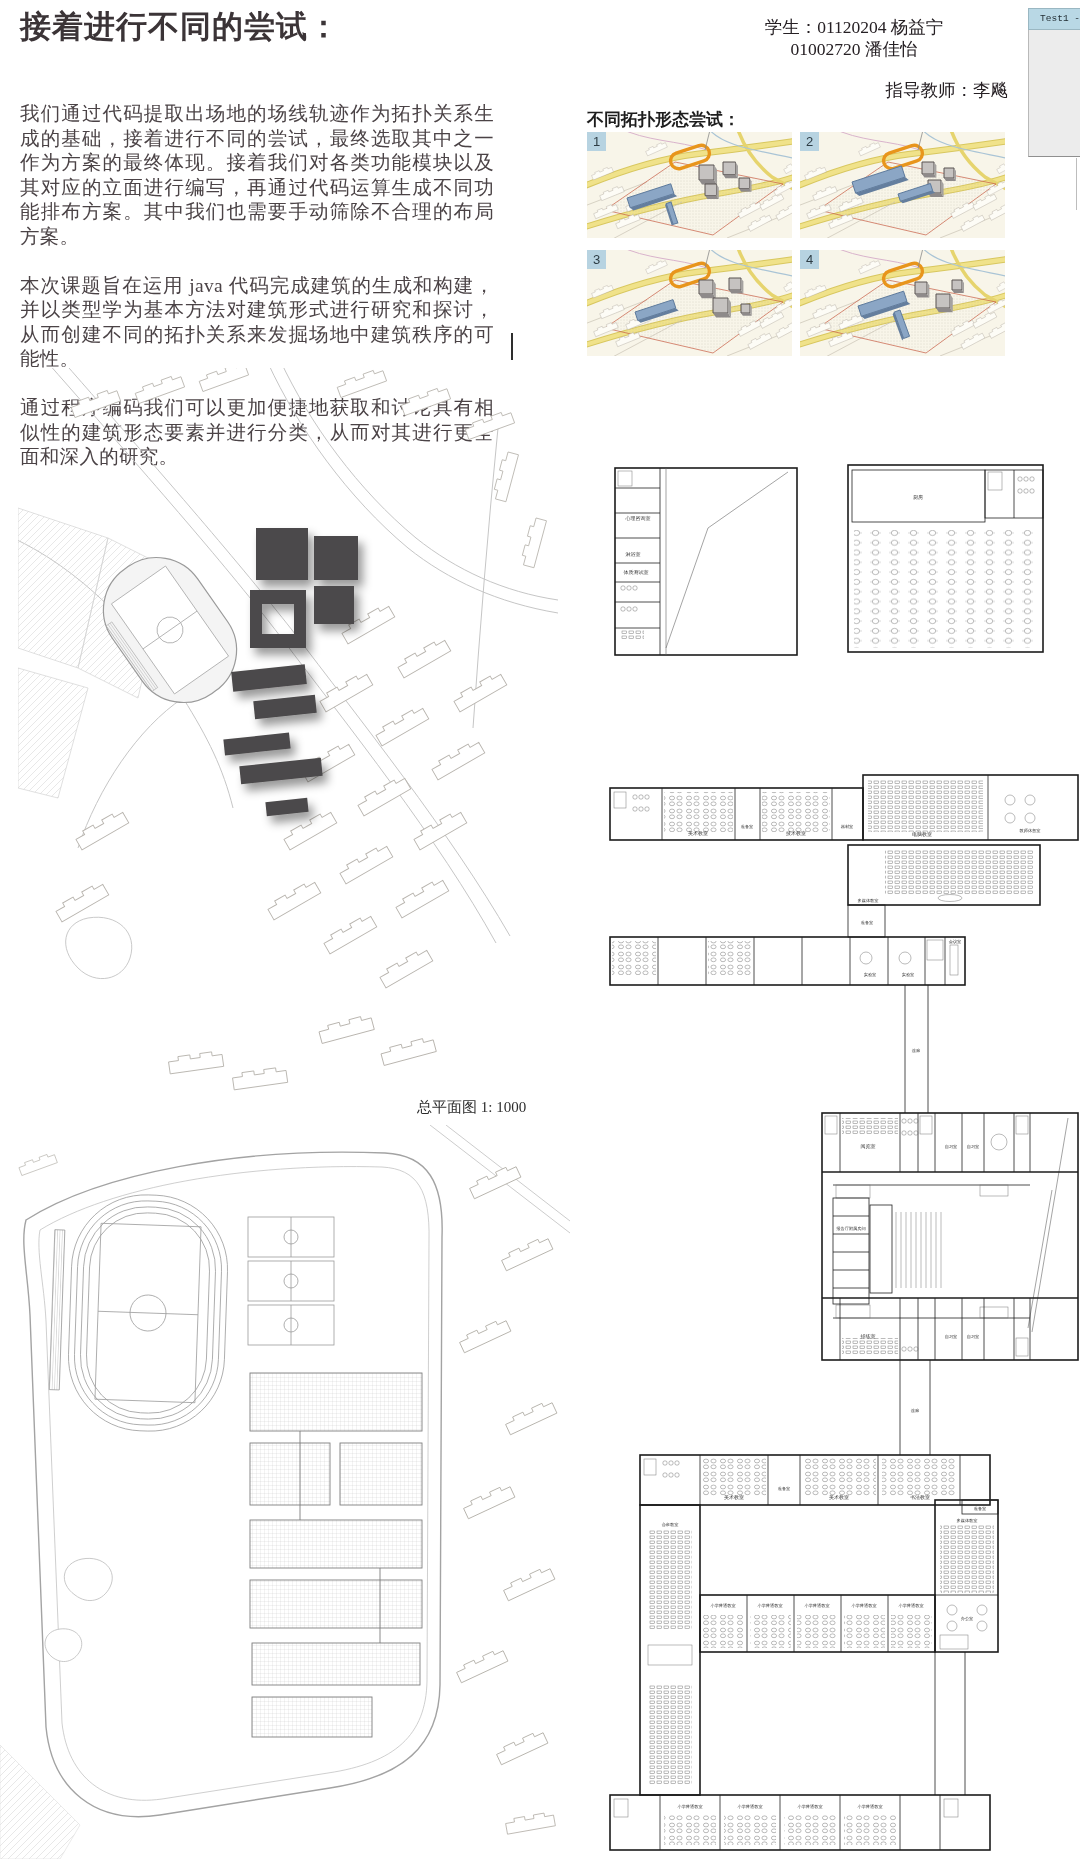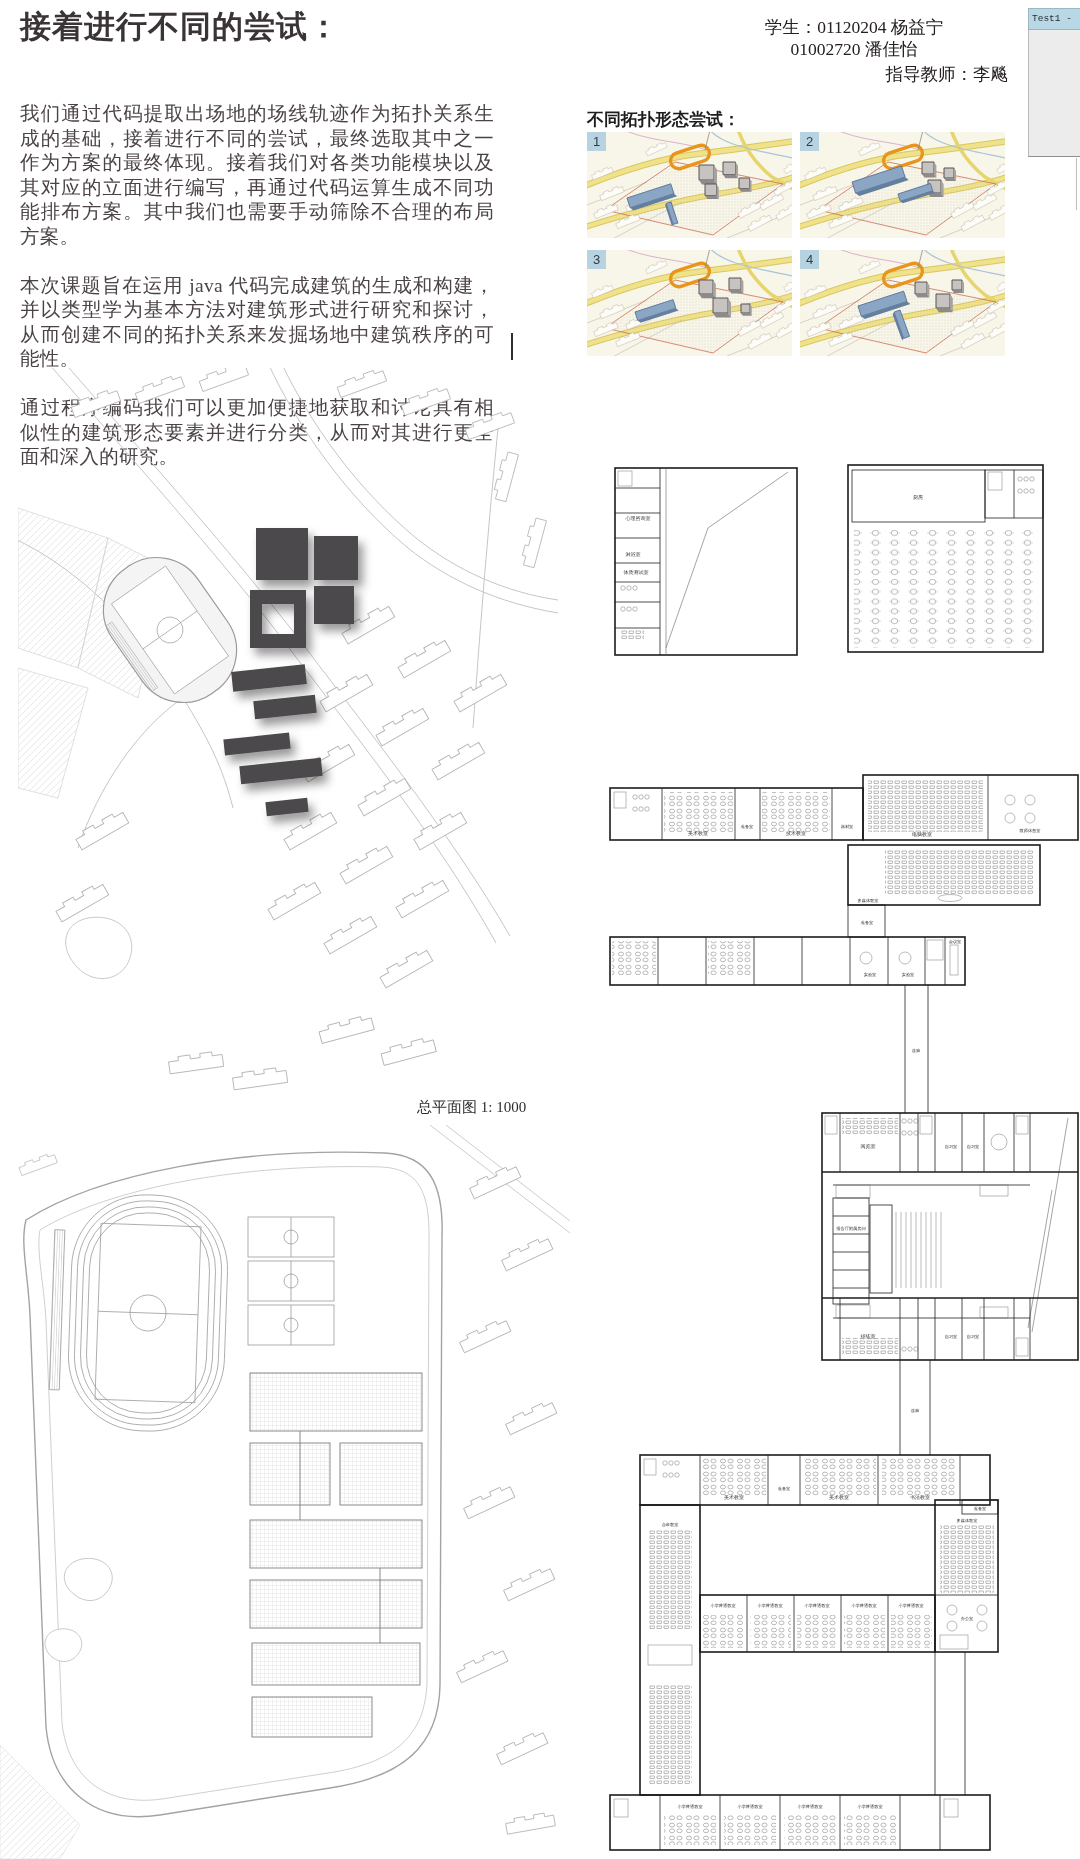--- a/index.html
+++ b/index.html
@@ -3,23 +3,23 @@
 <meta charset="utf-8">
 <style>
   html,body{margin:0;padding:0;}
   body{width:1080px;height:1859px;position:relative;background:#fff;overflow:hidden;
        font-family:"Liberation Serif",serif;color:#3b3437;}
   .abs{position:absolute;}
   
   .title{left:20px;top:5px;font-family:"Liberation Sans",sans-serif;font-weight:600;
          font-size:31px;line-height:43px;letter-spacing:1px;color:#3b3437;}
   .credits{left:700px;top:16px;width:308px;text-align:center;font-size:17.5px;line-height:22px;color:#262024;}
-  .advisor{left:700px;top:62px;width:308px;text-align:right;font-size:17.5px;color:#262024;}
+  .advisor{left:700px;top:78px;width:308px;text-align:right;font-size:17.5px;color:#262024;}
   
-  .testwin{left:1028px;top:8px;width:52px;}
+  .testwin{left:1028px;top:8px;width:52px;text-align:right;}
   .testwin .bar{height:20px;background:#b9d8e5;border:1px solid #9ab7c2;border-right:none;
         font-family:"Liberation Mono",monospace;font-size:9.5px;line-height:20px;color:#1f2a30;
         padding-left:3px;white-space:nowrap;overflow:hidden;}
   .testwin .bod{height:126px;background:#ececec;border-left:1px solid #b9b9b9;border-bottom:1px solid #8f8f8f;}
   .winline{left:1076px;top:158px;width:1px;height:52px;background:#bdbdbd;}
   
   .intro{left:20px;top:102px;width:474px;font-size:19.5px;line-height:24.6px;
          text-align:justify;color:#4b4346;letter-spacing:0.3px;}
   .intro p{margin:0 0 24px 0;}
   

